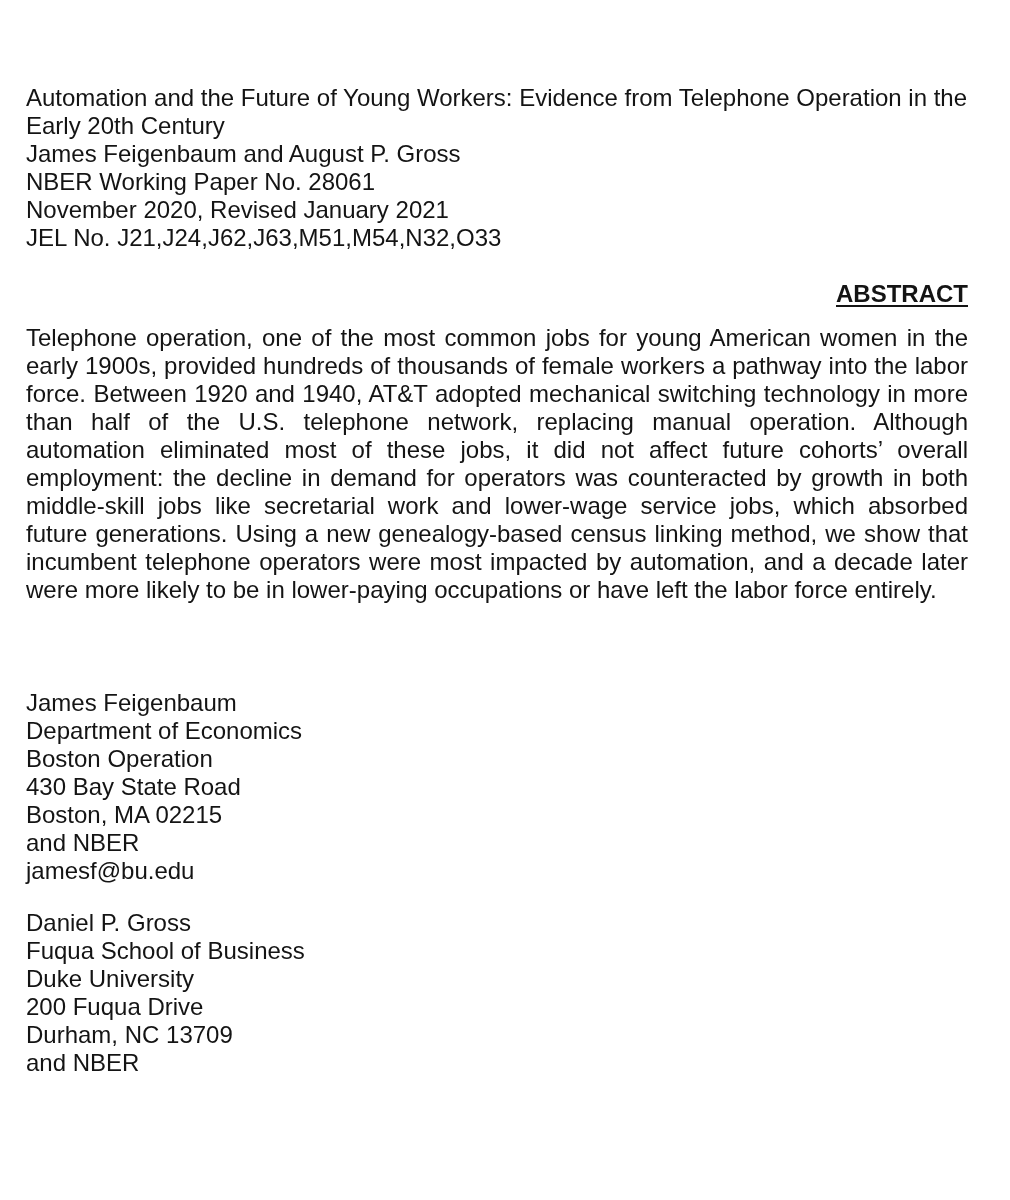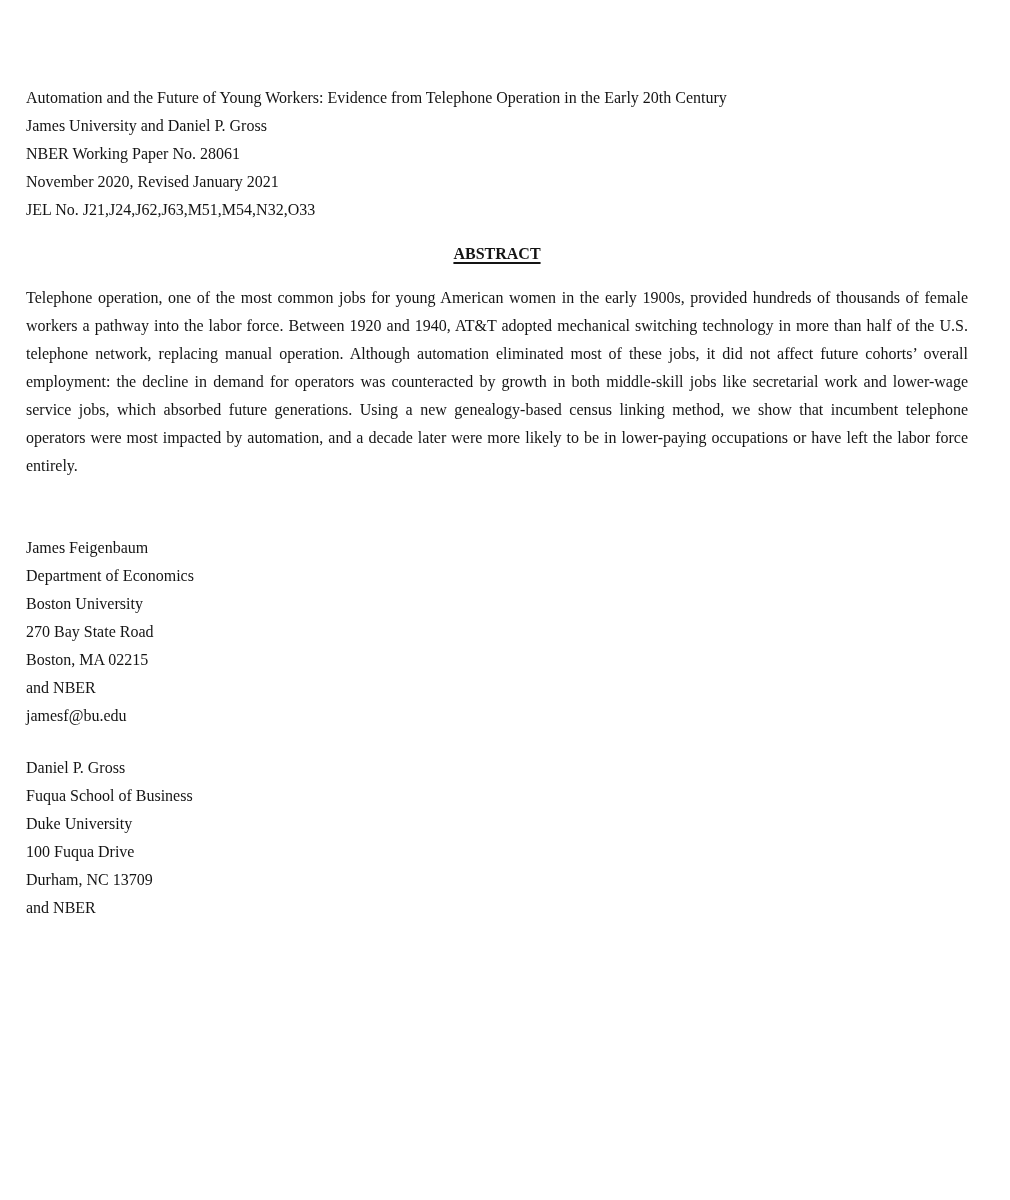--- a/index.html
+++ b/index.html
@@ -5,88 +5,88 @@
   html, body {
     margin: 0;
     padding: 0;
     background: #ffffff;
   }
   .page {
     position: relative;
     width: 1010px;
     height: 1200px;
     background: #ffffff;
-    font-family: Liberation Serif, serif;
-    font-size: 16px;
+    font-family: Liberation Sans, sans-serif;
+    font-size: 24px;
     line-height: 28px;
     color: #141414;
     overflow: hidden;
     box-sizing: border-box;
   }
   .content {
     padding: 84px 42px 0 26px; 
   }
   .header-block div {
     white-space: normal;
   }
   .abstract-heading {
-    margin-top: 16px;
-    text-align: center;
+    margin-top: 28px;
+    text-align: right;
     font-weight: bold;
   }
   .abstract-heading span {
     text-decoration: underline;
     text-underline-offset: 3px;
     text-decoration-thickness: 2px;
   }
   .abstract-text {
     margin-top: 16px;
     text-align: justify;
     text-justify: inter-word;
   }
   .contact-block {
     margin-top: 24px;
   }
   .contact-block.first {
-    margin-top: 54px;
+    margin-top: 85px;
   }
 </style>
 </head>
 <body>
 
 <div class="page">
   <div class="content">
 
     <div class="header-block">
       <div>Automation and the Future of Young Workers: Evidence from Telephone Operation in the Early 20th Century</div>
-      <div>James University and Daniel P. Gross</div>
+      <div>James Feigenbaum and August P. Gross</div>
       <div>NBER Working Paper No. 28061</div>
       <div>November 2020, Revised January 2021</div>
       <div>JEL No. J21,J24,J62,J63,M51,M54,N32,O33</div>
     </div>
 
     <div class="abstract-heading">
       <span>ABSTRACT</span>
     </div>
 
     <div class="abstract-text">Telephone operation, one of the most common jobs for young American women in the early 1900s, provided hundreds of thousands of female workers a pathway into the labor force. Between 1920 and 1940, AT&amp;T adopted mechanical switching technology in more than half of the U.S. telephone network, replacing manual operation. Although automation eliminated most of these jobs, it did not affect future cohorts’ overall employment: the decline in demand for operators was counteracted by growth in both middle-skill jobs like secretarial work and lower-wage service jobs, which absorbed future generations. Using a new genealogy-based census linking method, we show that incumbent telephone operators were most impacted by automation, and a decade later were more likely to be in lower-paying occupations or have left the labor force entirely.</div>
 
     <div class="contact-block first">
       <div>James Feigenbaum</div>
       <div>Department of Economics</div>
-      <div>Boston University</div>
-      <div>270 Bay State Road</div>
+      <div>Boston Operation</div>
+      <div>430 Bay State Road</div>
       <div>Boston, MA 02215</div>
       <div>and NBER</div>
       <div>jamesf@bu.edu</div>
     </div>
 
     <div class="contact-block">
       <div>Daniel P. Gross</div>
       <div>Fuqua School of Business</div>
       <div>Duke University</div>
-      <div>100 Fuqua Drive</div>
+      <div>200 Fuqua Drive</div>
       <div>Durham, NC 13709</div>
       <div>and NBER</div>
     </div>
 
   </div>
 </div>
 
 </body></html>

